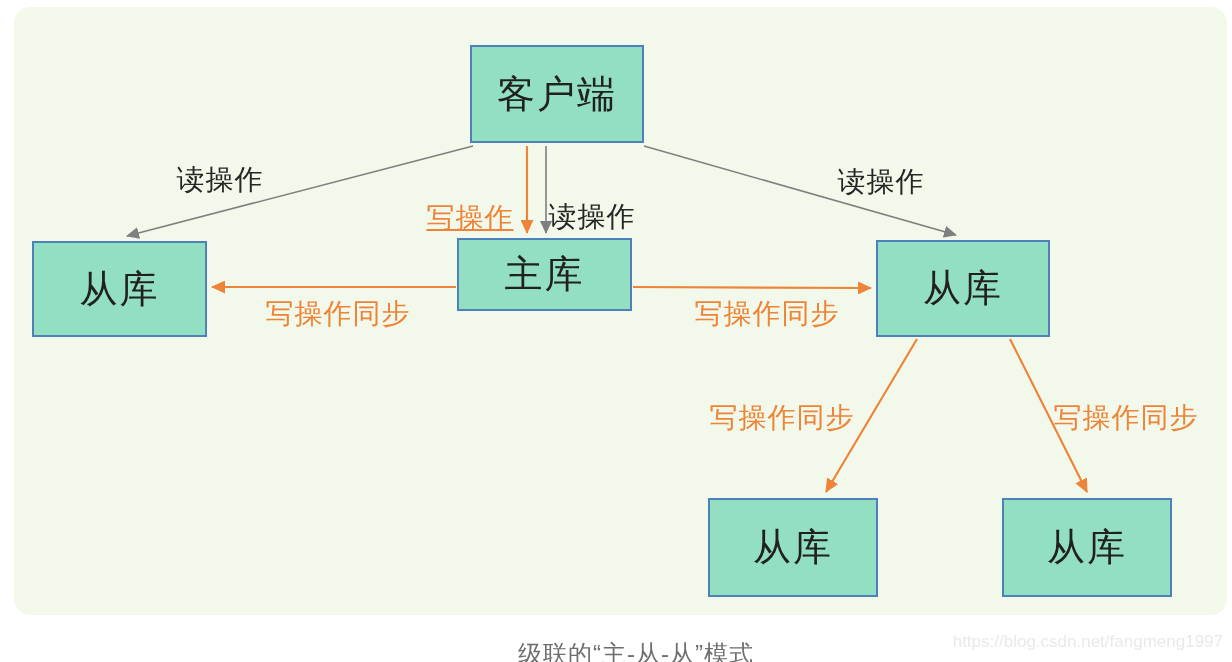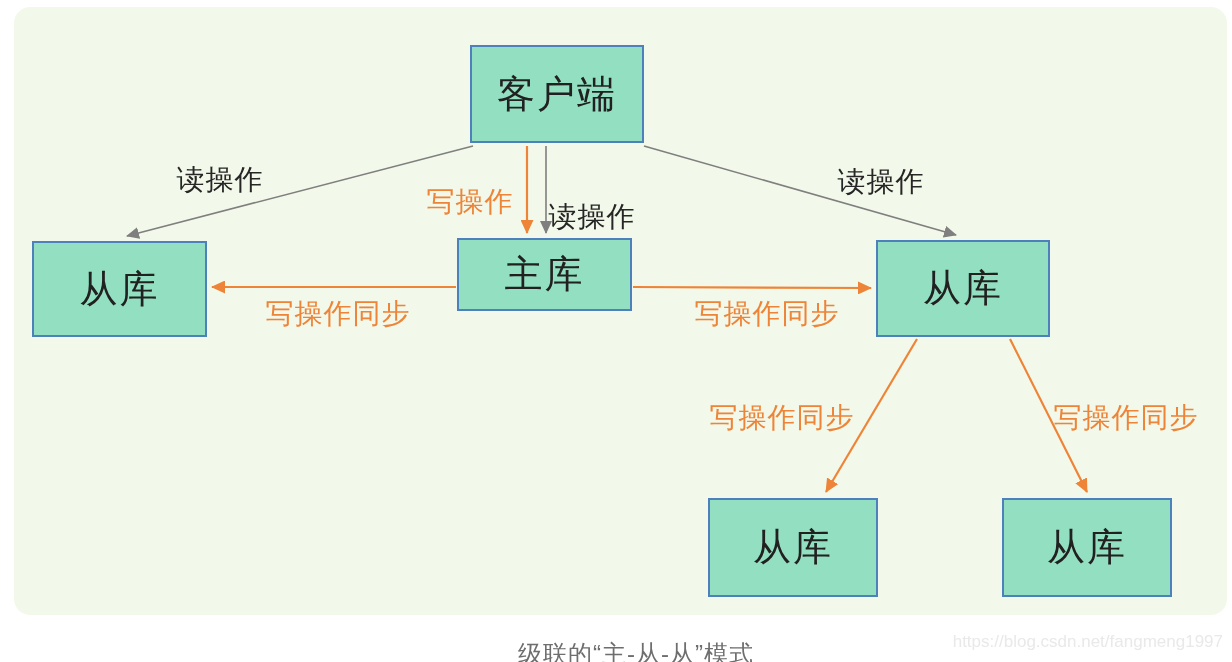--- a/index.html
+++ b/index.html
@@ -57,21 +57,21 @@
     transform: translateX(-50%);
     font-size: 28px;
     line-height: 1;
     white-space: nowrap;
     color: var(--label-dark, #262626);
     letter-spacing: 1px;
   }
   .edge-label.orange { color: var(--arrow-orange, #ee8437); }
 
   .lbl-read-left    { left: 220px;  top: 166px; }
-  .lbl-write-center { left: 470px;  top: 188px; }
+  .lbl-write-center { left: 470px;  top: 204px; text-decoration: underline; }
   .lbl-read-center  { left: 592px;  top: 203px; }
   .lbl-read-right   { left: 881px;  top: 168px; }
   .lbl-sync-left    { left: 338px;  top: 300px; }
   .lbl-sync-right   { left: 767px;  top: 300px; }
   .lbl-sync-bl      { left: 782px;  top: 404px; }
   .lbl-sync-br      { left: 1126px; top: 404px; }
 
   .caption {
     position: absolute;
     left: 636px;

